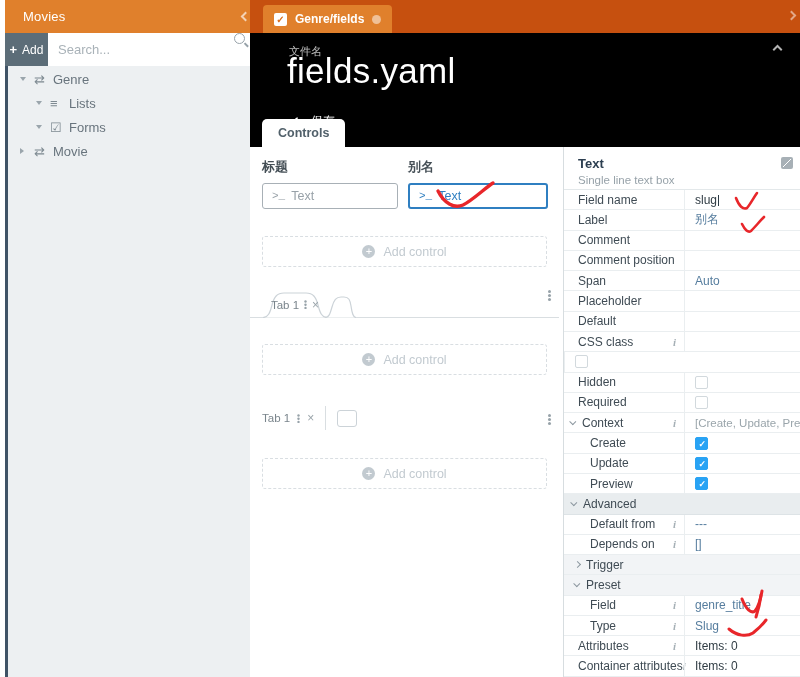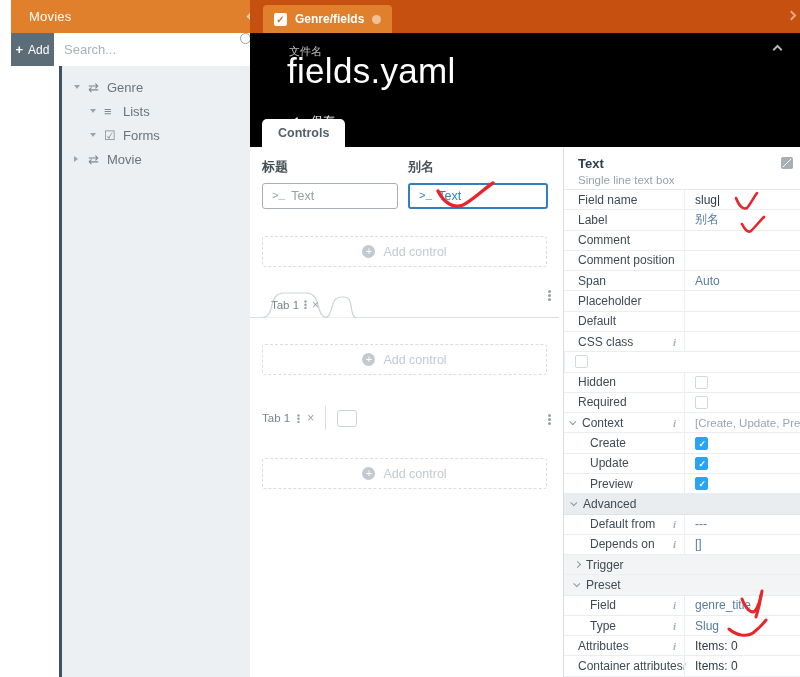--- a/index.html
+++ b/index.html
@@ -1,32 +1,32 @@
 <!DOCTYPE html>
 <html><head>
 <meta charset="utf-8">
 <style>
   * { box-sizing: border-box; margin: 0; padding: 0; }
   html,body { width:800px; height:677px; }
   body { font-family:"Liberation Sans", sans-serif; background:#fff; overflow:hidden; }
   .app { position:relative; width:800px; height:677px; background:#fff; overflow:hidden; }
 
   
-  .sidebar { position:absolute; left:11px; top:0; width:250px; height:677px; }
+  .sidebar { position:absolute; left:5px; top:0; width:250px; height:677px; }
   .sidebar-header { height:33px; background:#e0802c; color:#fff; display:flex; align-items:center; padding:0 6px 0 18px; font-size:13px; }
   .sidebar-header .sb-title { flex:1; letter-spacing:.2px; }
   .sidebar-toolbar { height:33px; display:flex; }
   .add-btn { width:59px; background:#5c6d78; color:#fff; font-size:12px; display:flex; align-items:center; justify-content:center; gap:5px; cursor:pointer; }
   .add-plus { font-size:13px; font-weight:bold; }
   .searchbox { flex:1; background:#fff; display:flex; padding:0 10px; }
   .searchbox input { border:none; outline:none; flex:1; font-size:13px; color:#5d6a73; background:transparent; font-family:"Liberation Sans",sans-serif; }
   .searchbox input::placeholder { color:#a9b2b8; }
   .mag { width:11px; height:11px; border:1.5px solid #97a2a9; border-radius:50%; position:relative; flex:none; }
   .mag::after { content:""; position:absolute; width:5px; height:1.5px; background:#97a2a9; transform:rotate(45deg); left:9px; top:10px; }
-  .sidebar-body { height:611px; background:#edf0f2; border-left:3px solid #3f5366; padding-top:9px;margin-left:48px; }
+  .sidebar-body { height:611px; background:#edf0f2; border-left:3px solid #3f5366; padding-top:1px; }
   .tree-item { height:24px; display:flex; align-items:center; font-size:13px; color:#68747d; cursor:pointer; }
   .tree-item.lv1 { padding-left:12px; }
   .tree-item.lv2 { padding-left:28px; }
   .tcaret { width:14px; flex:none; display:flex; align-items:center; }
   .tcaret.open::before  { content:""; border-left:3.5px solid transparent; border-right:3.5px solid transparent; border-top:4.5px solid #9aa5ac; }
   .tcaret.closed::before{ content:""; border-top:3.5px solid transparent; border-bottom:3.5px solid transparent; border-left:4.5px solid #9aa5ac; }
   .ticon { width:19px; flex:none; color:#7e8a92; font-size:13px; line-height:1; }
   .ticon.shuffle::before { content:"\21C4"; }
   .ticon.form::before { content:"\2611"; }
   .ticon.list::before { content:"\2261"; font-weight:bold; }

